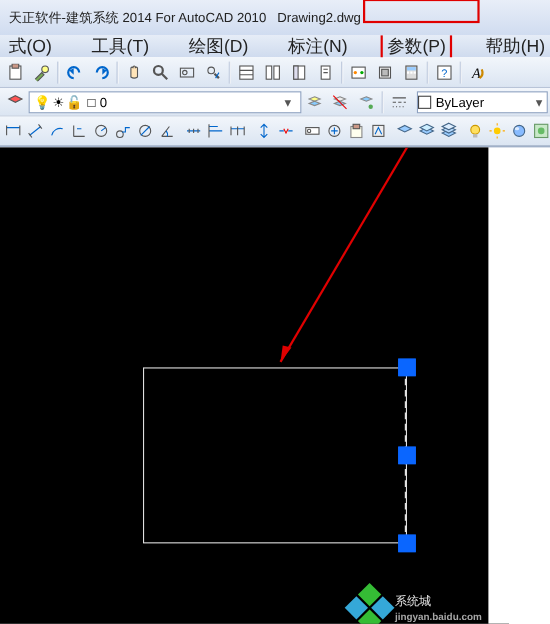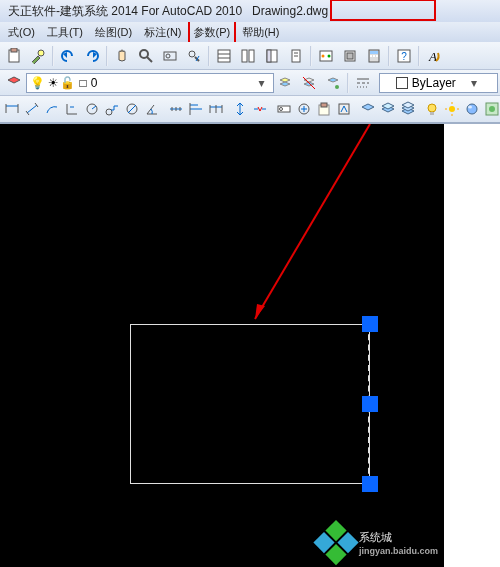--- a/index.html
+++ b/index.html
@@ -1,38 +1,38 @@
 <!DOCTYPE html>
 <html><head>
 <meta charset="utf-8">
 <style>
   * { box-sizing: border-box; margin: 0; padding: 0; }
   body { font-family: "Microsoft YaHei", SimSun, Arial, sans-serif; font-size: 12px; background: #fff; width: 500px; height: 567px; overflow: hidden; position: relative; }
   
   
-  .title-bar { background: linear-gradient(#e8eef8, #d0dcf0); height: 22px; display: flex; align-items: center; padding: 6px 8px; position: relative; }
+  .title-bar { background: linear-gradient(#e8eef8, #d0dcf0); height: 22px; display: flex; align-items: center; padding: 16px 8px; position: relative; }
   .title-text { font-size: 12px; color: #222; white-space: nowrap; }
   .file-highlight { position: absolute; left: 330px; top: -1px; width: 106px; height: 22px; border: 2px solid #e00000; pointer-events: none; }
   
   
-  .menu-bar { background: linear-gradient(#e6edf7, #cfdbee); height: 20px; display: flex; align-items: center; padding: 0 2px; font-size: 11px; color: #222; overflow: hidden; }
+  .menu-bar { background: linear-gradient(#e6edf7, #cfdbee); height: 20px; display: flex; align-items: center; padding: 0 2px; font-size: 16px; color: #222; overflow: hidden; gap: 24px; }
   .menu-item { padding: 2px 6px; cursor: default; white-space: nowrap; }
   .menu-highlight { border: 2px solid #e00000; padding: 4px 4px; text-align: center; }
   
   
   .toolbar { background: linear-gradient(#f2f6fb, #dbe5f2); height: 28px; display: flex; align-items: center; padding: 2px; border-bottom: 1px solid #b8c4d8; }
   .tool-btn { width: 22px; height: 22px; margin: 0 1px; display: inline-flex; align-items: center; justify-content: center; cursor: pointer; border: 1px solid transparent; border-radius: 2px; }
   .tool-sep { width: 2px; height: 20px; background: linear-gradient(90deg,#b0bed6,#fff); margin: 0 2px; }
   .tool-btn svg { width: 16px; height: 16px; }
   
   
   .layer-bar { background: linear-gradient(#f2f6fb, #dbe5f2); height: 26px; display: flex; align-items: center; padding: 2px; border-bottom: 1px solid #b8c4d8; }
   .layer-combo { width: 250px; height: 20px; background: #fff; border: 1px solid #8ca0c0; display: flex; align-items: center; padding: 0 4px; font-size: 12px; }
   .layer-dd { width: 14px; text-align: center; color: #555; }
-  .bylayer-combo { width: 120px; height: 20px; background: #fff; border: 1px solid #8ca0c0; display: flex; align-items: center; padding: 0 16px; margin-left: 4px; font-size: 12px; }
+  .bylayer-combo { width: 120px; height: 20px; background: #fff; border: 1px solid #8ca0c0; display: flex; align-items: center; padding: 0 0; margin-left: 4px; font-size: 12px; }
   .color-swatch { width: 12px; height: 12px; border: 1px solid #444; background: #fff; margin-right: 4px; }
   
   
   .toolbar2 { background: linear-gradient(#f2f6fb, #dbe5f2); height: 28px; display: flex; align-items: center; padding: 2px; border-bottom: 2px solid #a0b0c8; }
   
   
   .canvas { position: relative; width: 444px; height: 443px; background: #000; overflow: hidden; }
   .rect-outline { position: absolute; border: 1px solid #e0e0e0; }
   .dash-line { position: absolute; border-right: 2px dashed #e0e0e0; }
   .grip { position: absolute; width: 16px; height: 16px; background: #0a66ff; border: 1px solid #0a66ff; transform: translate(-50%, -50%); }

